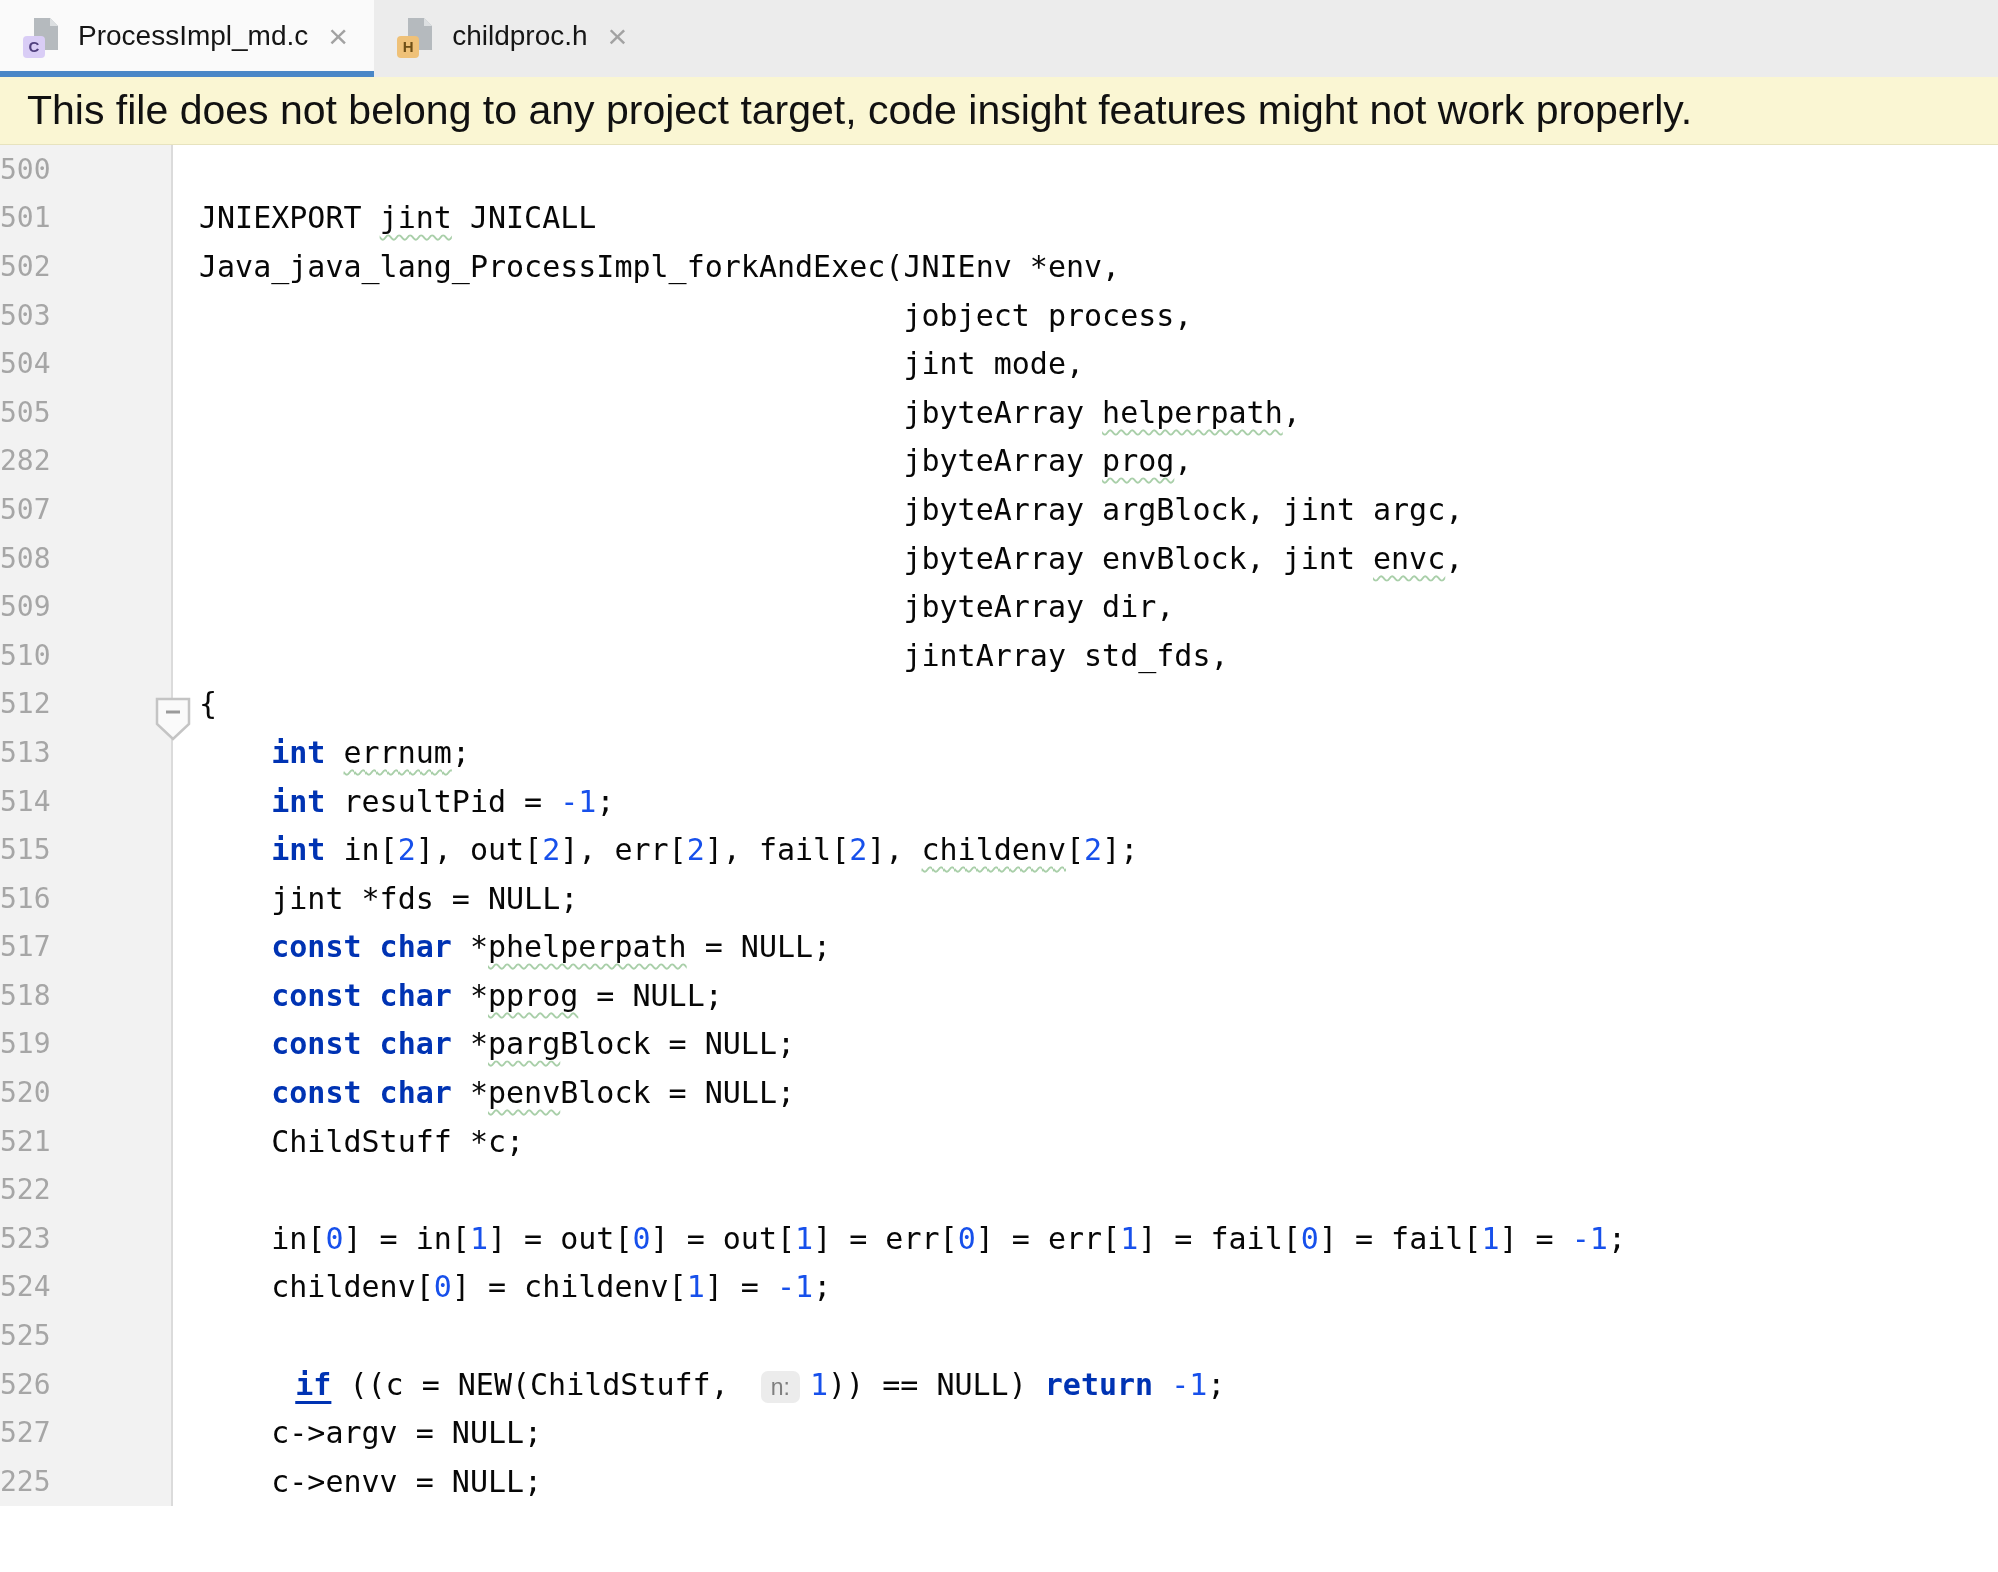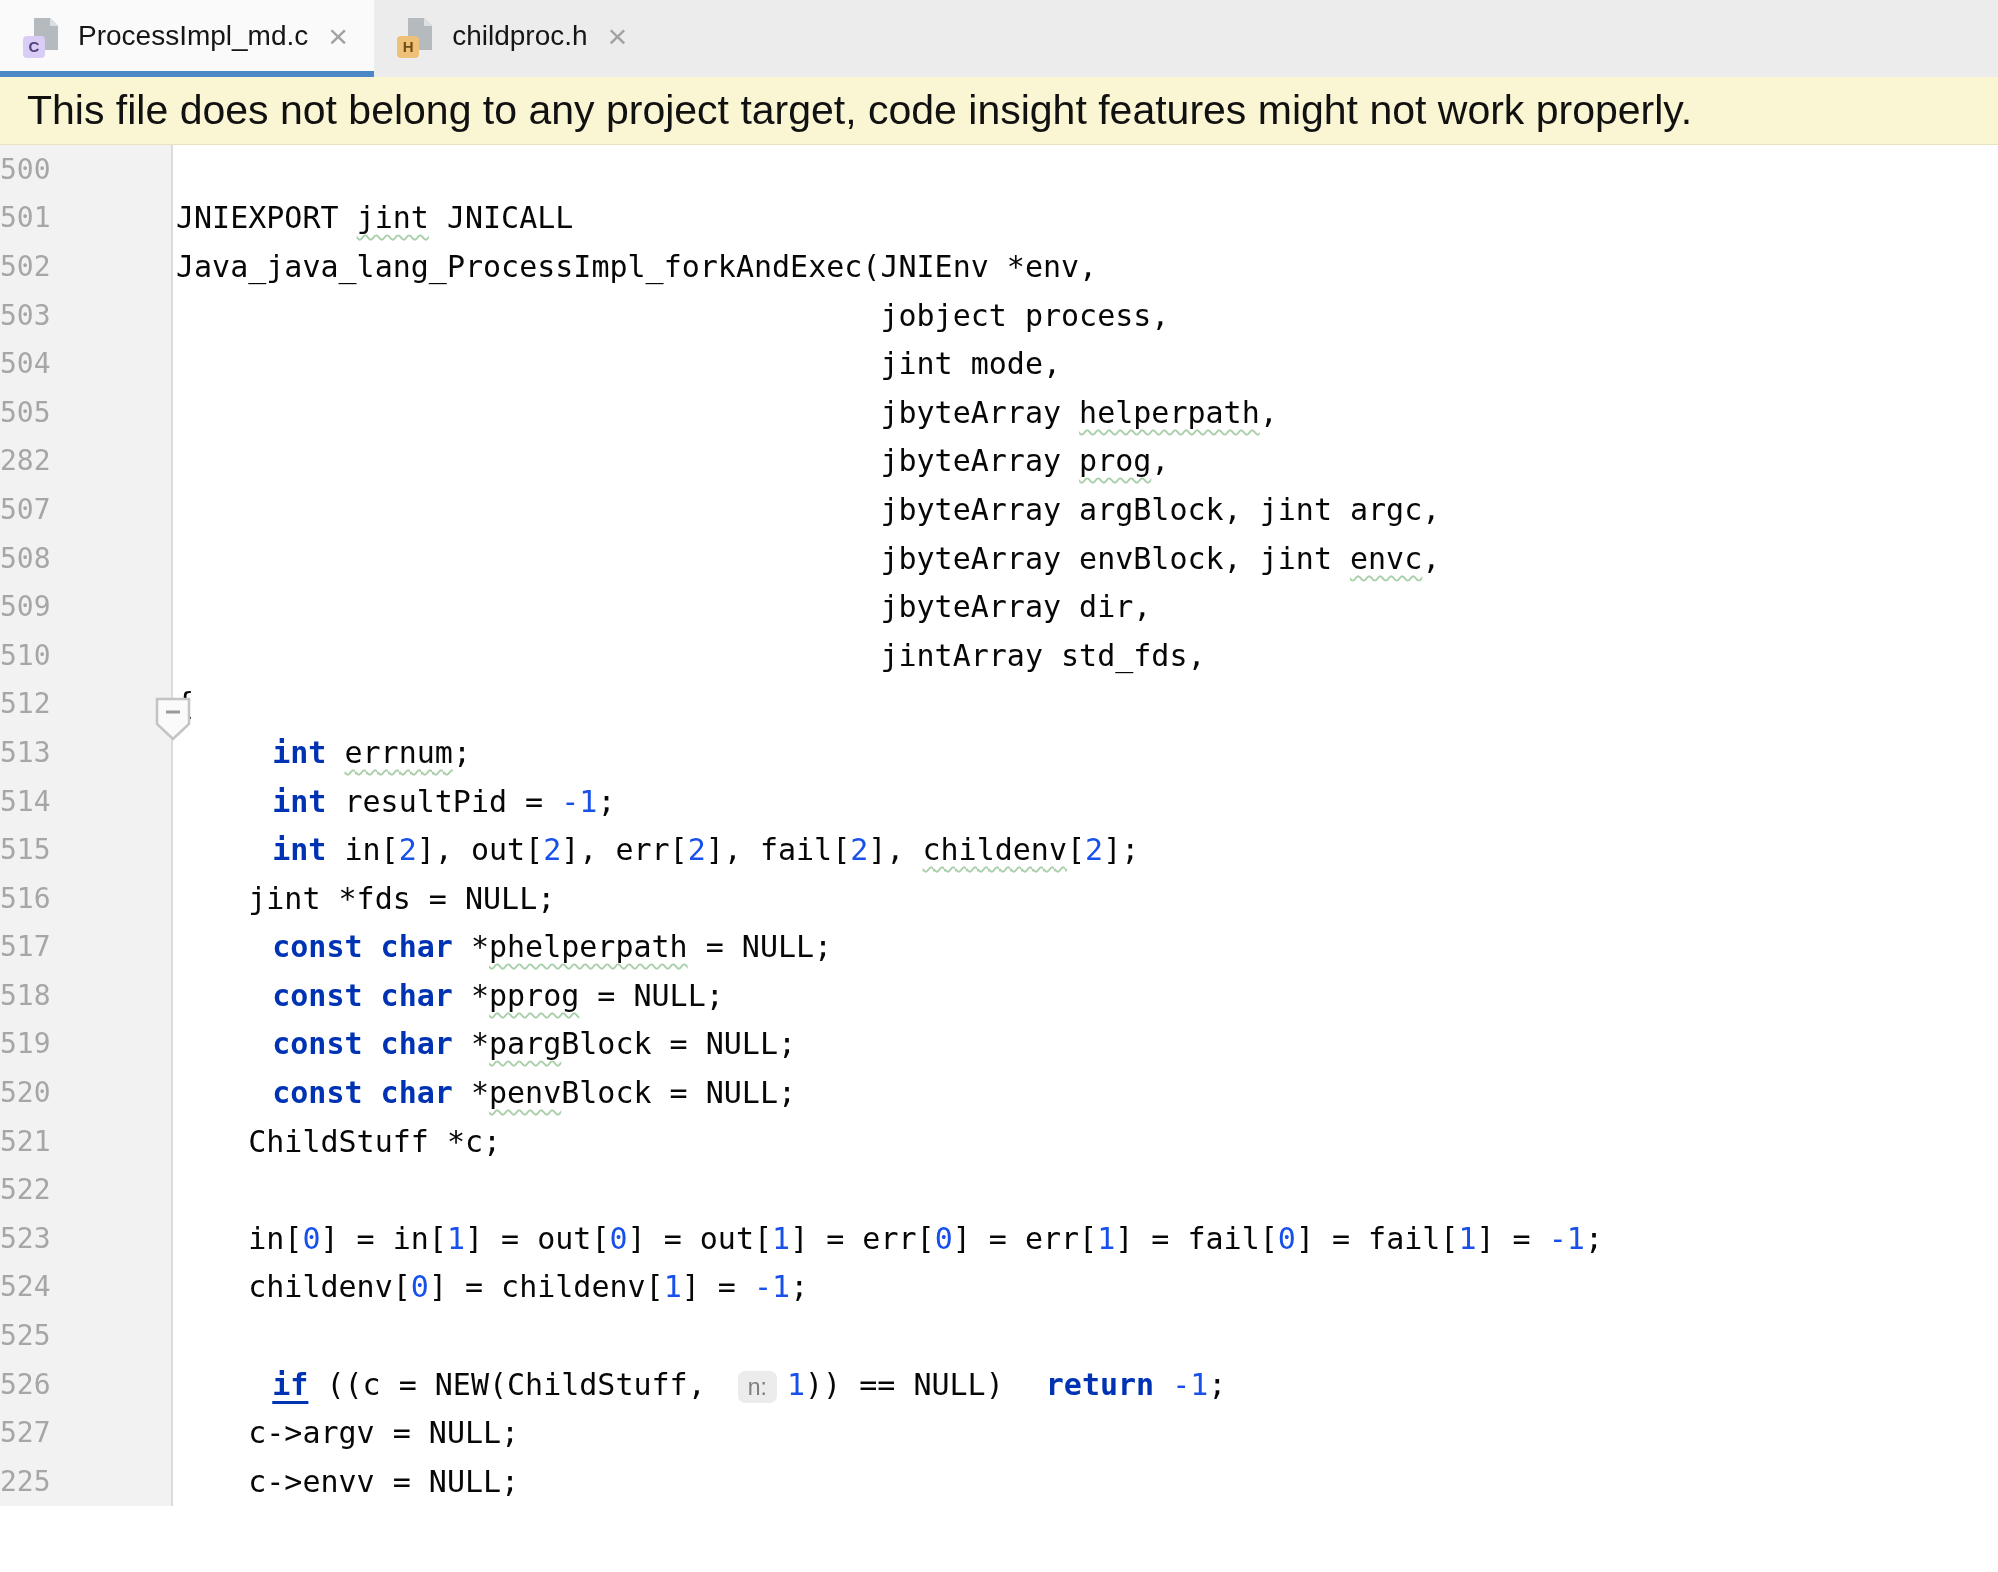--- a/index.html
+++ b/index.html
@@ -24,22 +24,22 @@
   .banner{height:67px;background:#FAF6D3;border-bottom:1px solid #E7E3BE;display:flex;align-items:center;}
   .banner span{padding-left:27px;font-size:41px;color:#111;}
 
   
   .editor{position:relative;background:#fff;height:1427px;overflow:hidden;
           font-family:"DejaVu Sans Mono","Liberation Mono",monospace;}
   .row{display:flex;height:48.6px;align-items:center;}
   .ln{flex:0 0 173px;width:173px;height:100%;box-sizing:border-box;background:#F2F2F2;
       border-right:2px solid #DBDBDB;color:#A6A6A6;font-size:28px;
       display:flex;align-items:center;}
-  .code{white-space:pre;padding-left:3px;font-size:30px;color:#070707;}
-  .kw{color:#0033B3;font-weight:bold;margin-left:24px;}
+  .code{white-space:pre;padding-left:26px;font-size:30px;color:#070707;}
+  .kw{color:#0033B3;font-weight:bold;}
   .kwu{color:#0033B3;font-weight:bold;text-decoration:underline;
        text-decoration-thickness:2.5px;text-underline-offset:6px;margin-left:24px;}
   .num{color:#1750EB;}
   .typo{text-decoration:underline wavy #A9CFA9;text-decoration-thickness:2px;
         text-underline-offset:6px;text-decoration-skip-ink:none;}
   .hint{background:#ECECEC;color:#7F7F7F;border-radius:7px;padding:3px 10px;
         font-size:23px;margin:0 10px 0 14px;font-family:"Liberation Sans",sans-serif;}
 
   
   .fold-marker{position:absolute;left:155px;top:697px;}

